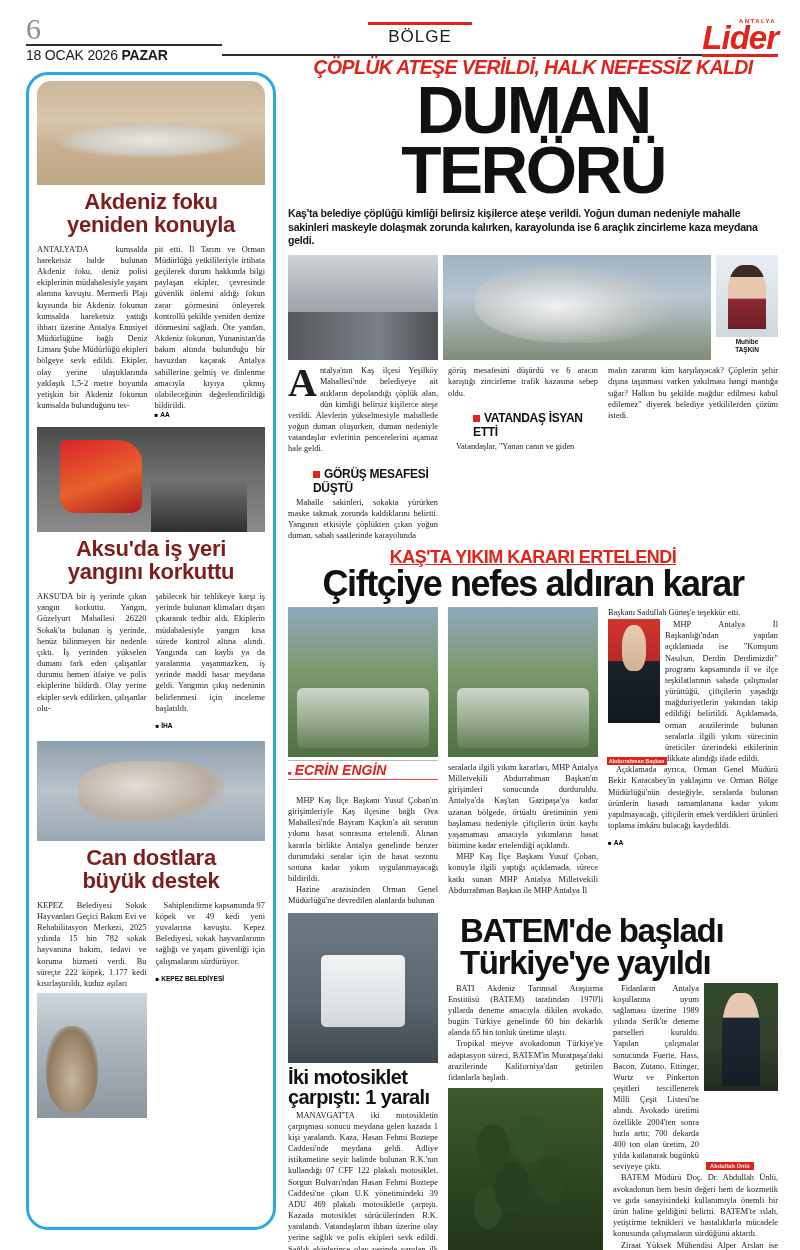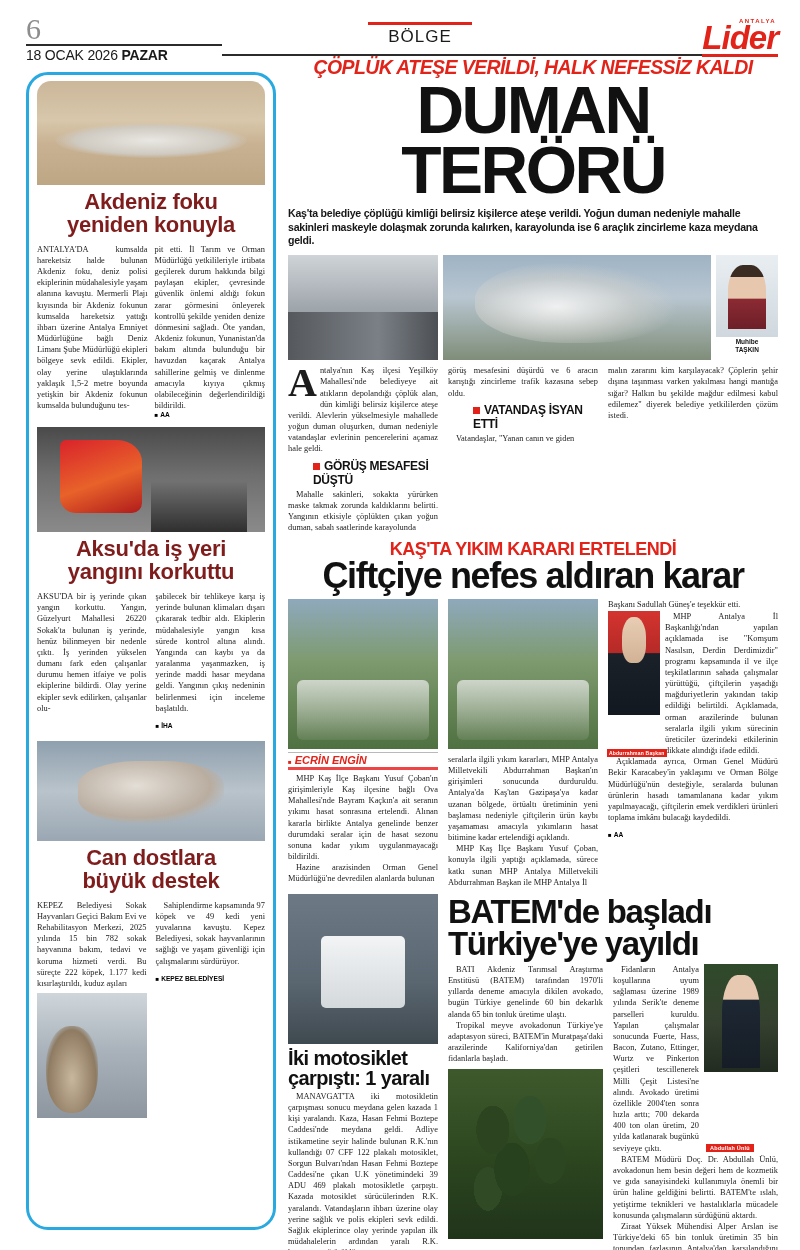--- a/index.html
+++ b/index.html
@@ -92,47 +92,47 @@
 
   .photostrip { display: flex; gap: 5px; margin-top: 7px; }
 
   .dropcap-p { position: relative; }
   .dropcap-p:first-letter {
     float: left; font-family: "Liberation Serif", serif; font-weight: 700;
     font-size: 40px; line-height: 0.82; padding: 2px 3px 0 0;
   }
   .subhead {
     font-family: "Liberation Sans", sans-serif;
-    font-weight: 700; font-size: 12px; color: #111; margin: 4px 0 2px 0; letter-spacing: -0.3px; padding-left: 25px;
+    font-weight: 700; font-size: 12px; color: #111; margin: 12px 0 2px 0; letter-spacing: -0.3px; padding-left: 25px;
   }
   .subhead:before {
     content: ""; display: inline-block; width: 7px; height: 7px;
     background: #e2231a; margin-right: 4px;
   }
   .kicker2 {
     font-family: "Liberation Sans", sans-serif;
     font-weight: 700; color: #e2231a; font-size: 18px; text-align: center;
-    letter-spacing: -0.5px; line-height: 1; margin-top: 4px;
+    letter-spacing: -0.5px; line-height: 1; margin-top: 4px; text-decoration: underline;
   }
   .hed2 {
     font-family: "Liberation Sans", sans-serif;
     font-weight: 700; color: #111; font-size: 36px; line-height: 0.96;
     text-align: center; letter-spacing: -1.4px; margin-top: 1px;
   }
   .byline {
     font-family: "Liberation Sans", sans-serif;
-    font-weight: 700; font-style: italic; font-size: 11px; color: #e2231a;
-    border-top: 1px solid #b9b9b9; border-bottom: 3px solid #ef4444;
-    padding: 1px 0; margin: 3px 0 3px 0;
+    font-weight: 700; font-style: italic; font-size: 14px; color: #e2231a;
+    border-top: 1px solid #b9b9b9; border-bottom: 1px solid #ef4444;
+    padding: 1px 0; margin: 3px 0 15px 0;
   }
   .byline:before { content: "\25A0"; color: #e2231a; font-size: 6px; margin-right: 3px; }
   .hed3 {
     font-family: "Liberation Sans", sans-serif;
     font-weight: 700; color: #111; font-size: 33px; line-height: 0.97;
-    letter-spacing: -1.3px; margin: 2px 0 4px 0;
+    letter-spacing: -1.3px; margin: 2px 0 4px 12px;
   }
   .hed-mid {
     font-family: "Liberation Sans", sans-serif;
     font-weight: 700; color: #111; font-size: 20px; line-height: 1.0;
     letter-spacing: -0.6px; margin: 4px 0 3px 0;
   }
   .cap-badge {
     position: absolute; left: 6px; bottom: 5px;
     background: #e2231a; color: #fff;
     font-family: "Liberation Sans", sans-serif; font-size: 7.5px; font-weight: 700;

